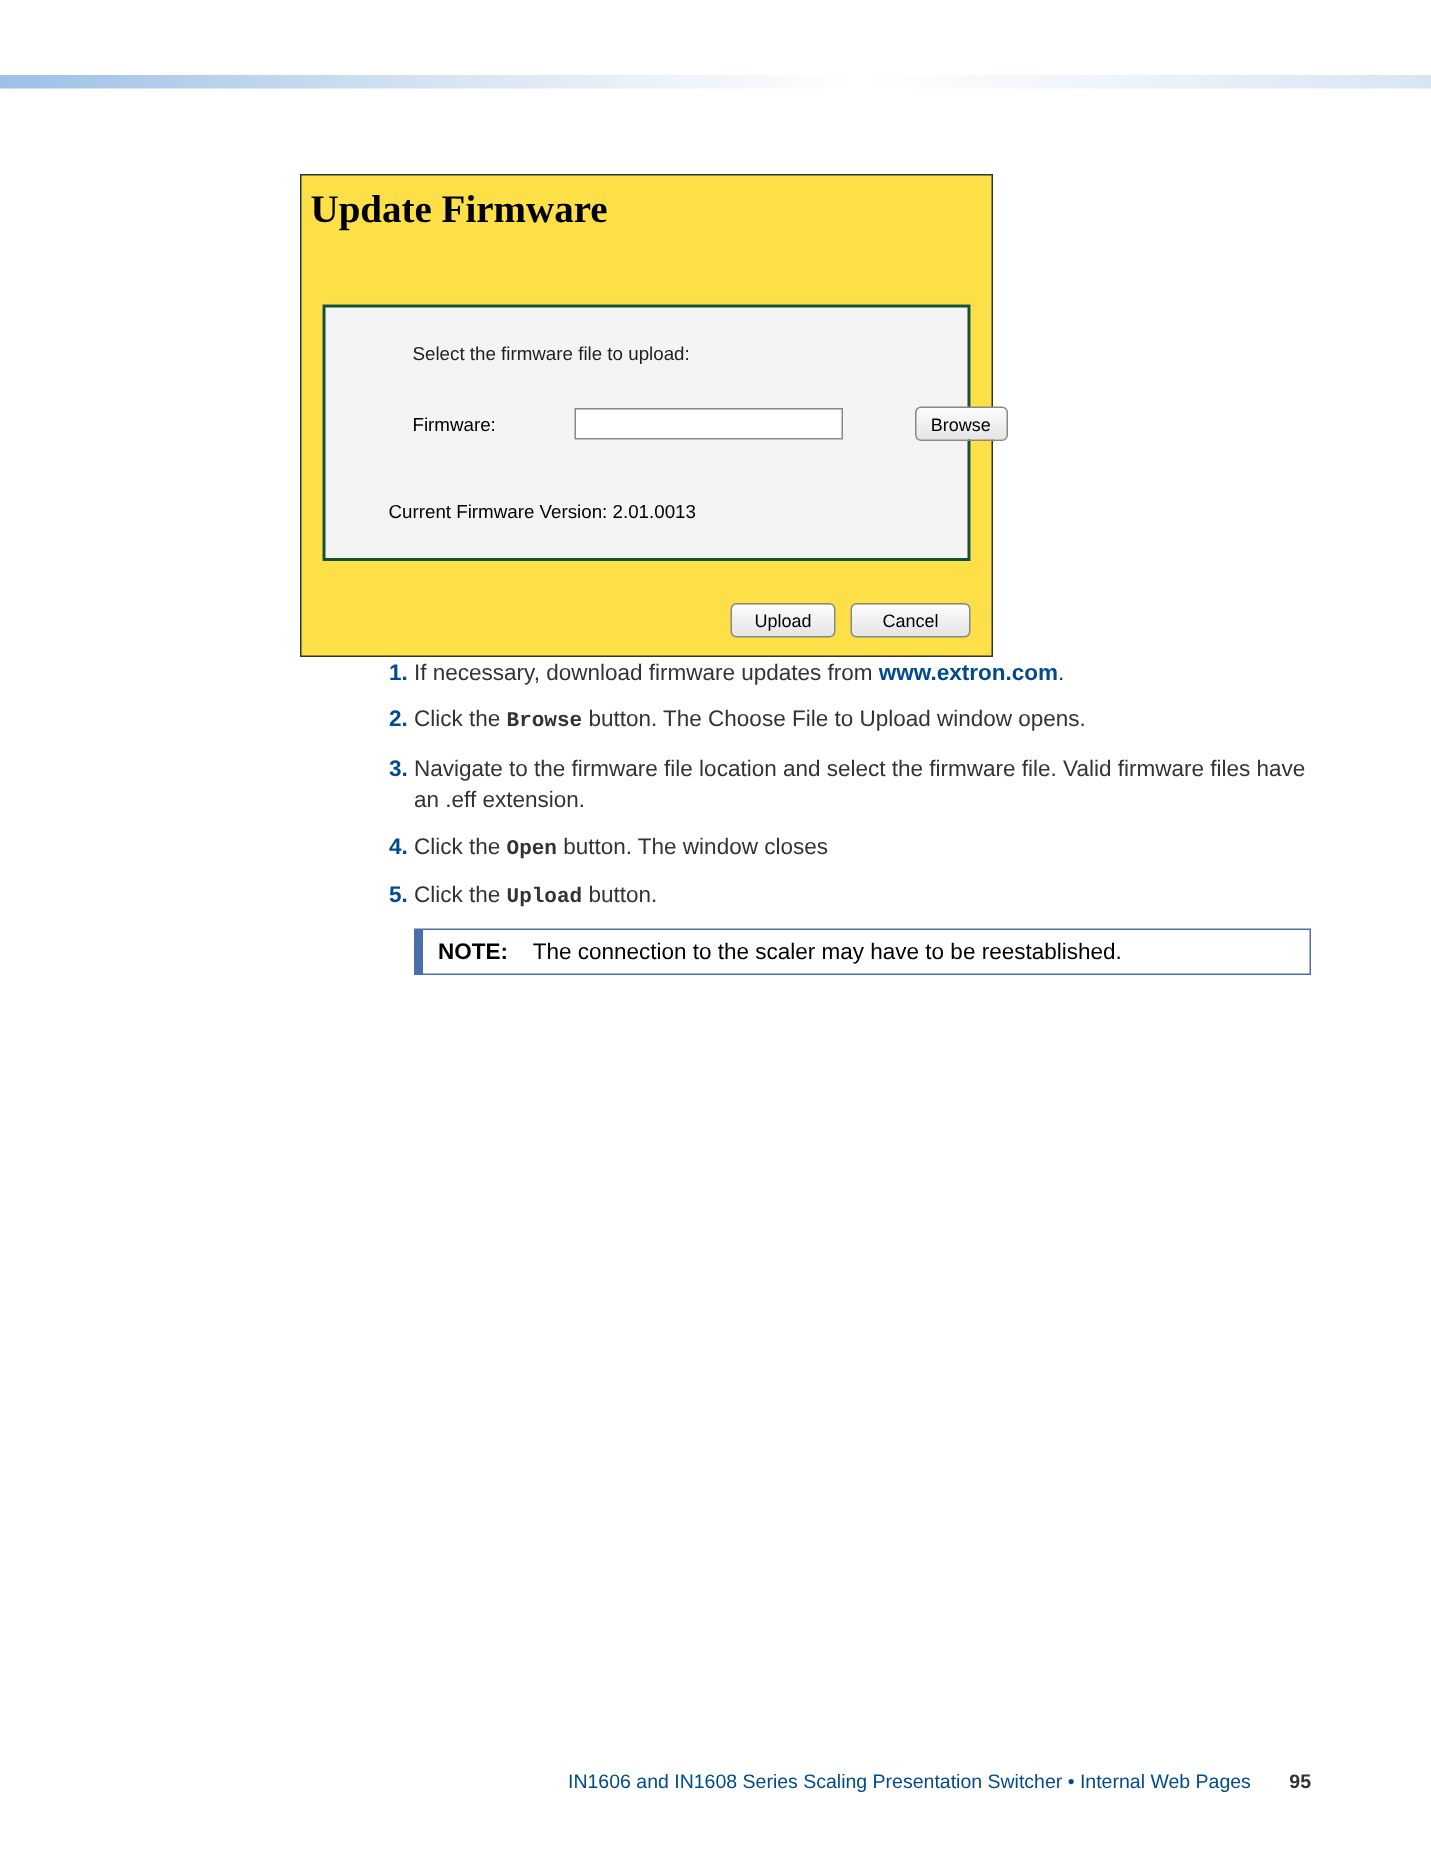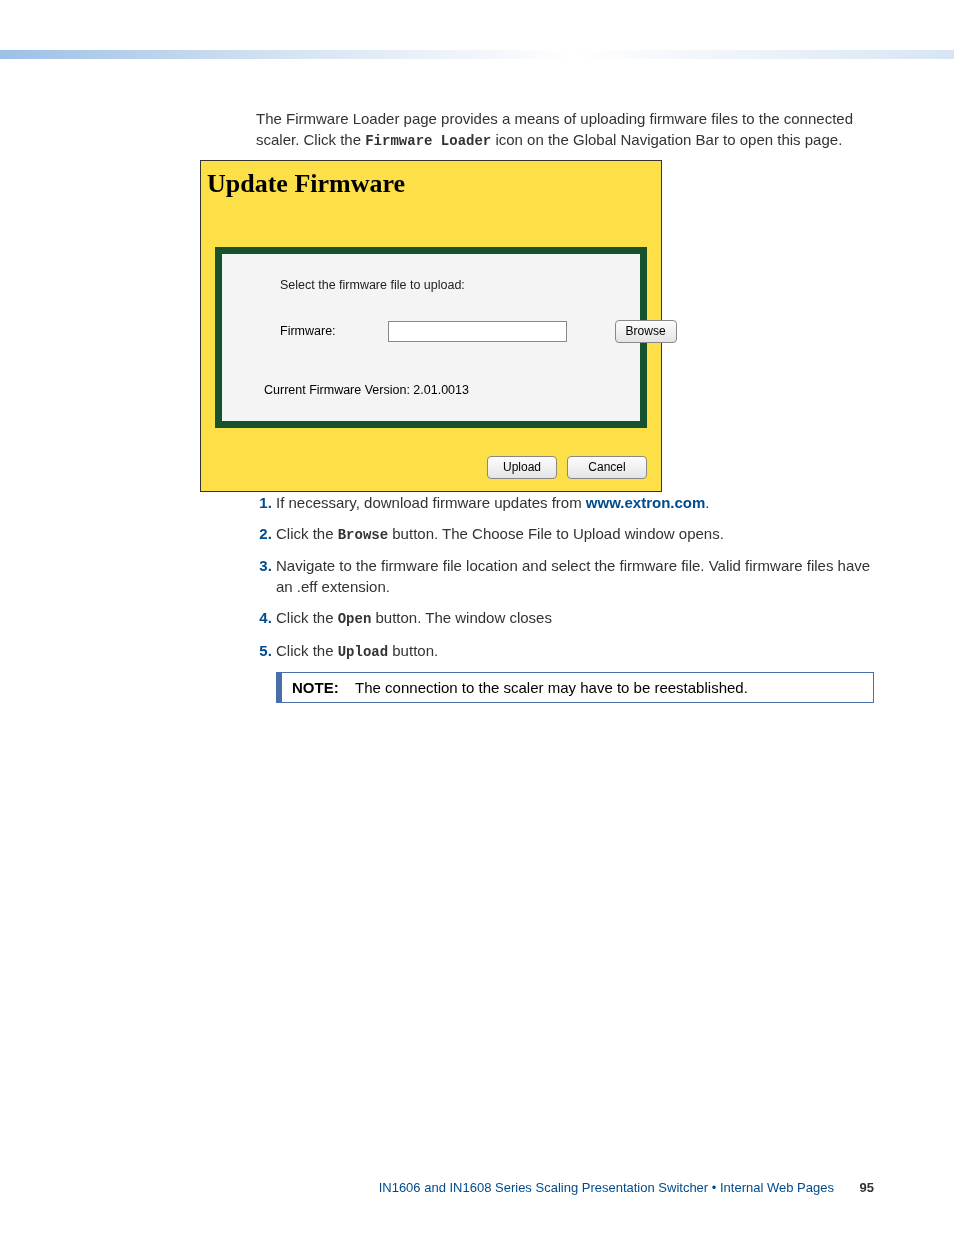--- a/index.html
+++ b/index.html
@@ -51,21 +51,21 @@
     background: #fde047;
   }
   .ss-title {
     font-family: Georgia, serif;
     font-size: 26px;
     font-weight: bold;
     padding: 8px 10px 8px 6px;
     color: #000;
   }
   .ss-panel {
-    border: 7px solid #14532d;
+    border: 2px solid #14532d;
     margin: 40px 14px 18px 14px;
     padding: 24px 12px 24px 12px;
     background: #f4f4f4;
     position: relative;
   }
   .ss-row { display: flex; align-items: center; margin-bottom: 14px; gap: 44px; }
   .ss-label-row {
     font-size: 12.5px;
     color: #222;
     padding-left: 46px;
@@ -139,23 +139,20 @@
   .pf-num { margin-left: 22px; color: #333; font-weight: bold; }
 </style>
 </head>
 <body>
 
 <div class="top-bar"></div>
 
 <div class="content">
 
 
-  <p class="body-text">
-    <span>The Firmware Loader page provides a means of uploading firmware files to the connected scaler. Click the </span><span class="monobold">Firmware Loader</span><span> icon on the Global Navigation Bar to open this page.</span>
-  </p>
 
   <div class="screenshot">
     <div class="ss-title">Update Firmware</div>
     <div class="ss-panel">
       <div class="ss-label-row">Select the firmware file to upload:</div>
       <div class="ss-row ss-field-row">
         <span class="ss-field-label">Firmware:</span>
         <input class="ss-input" type="text" style="">
         <button class="ss-btn">Browse</button>
       </div>

